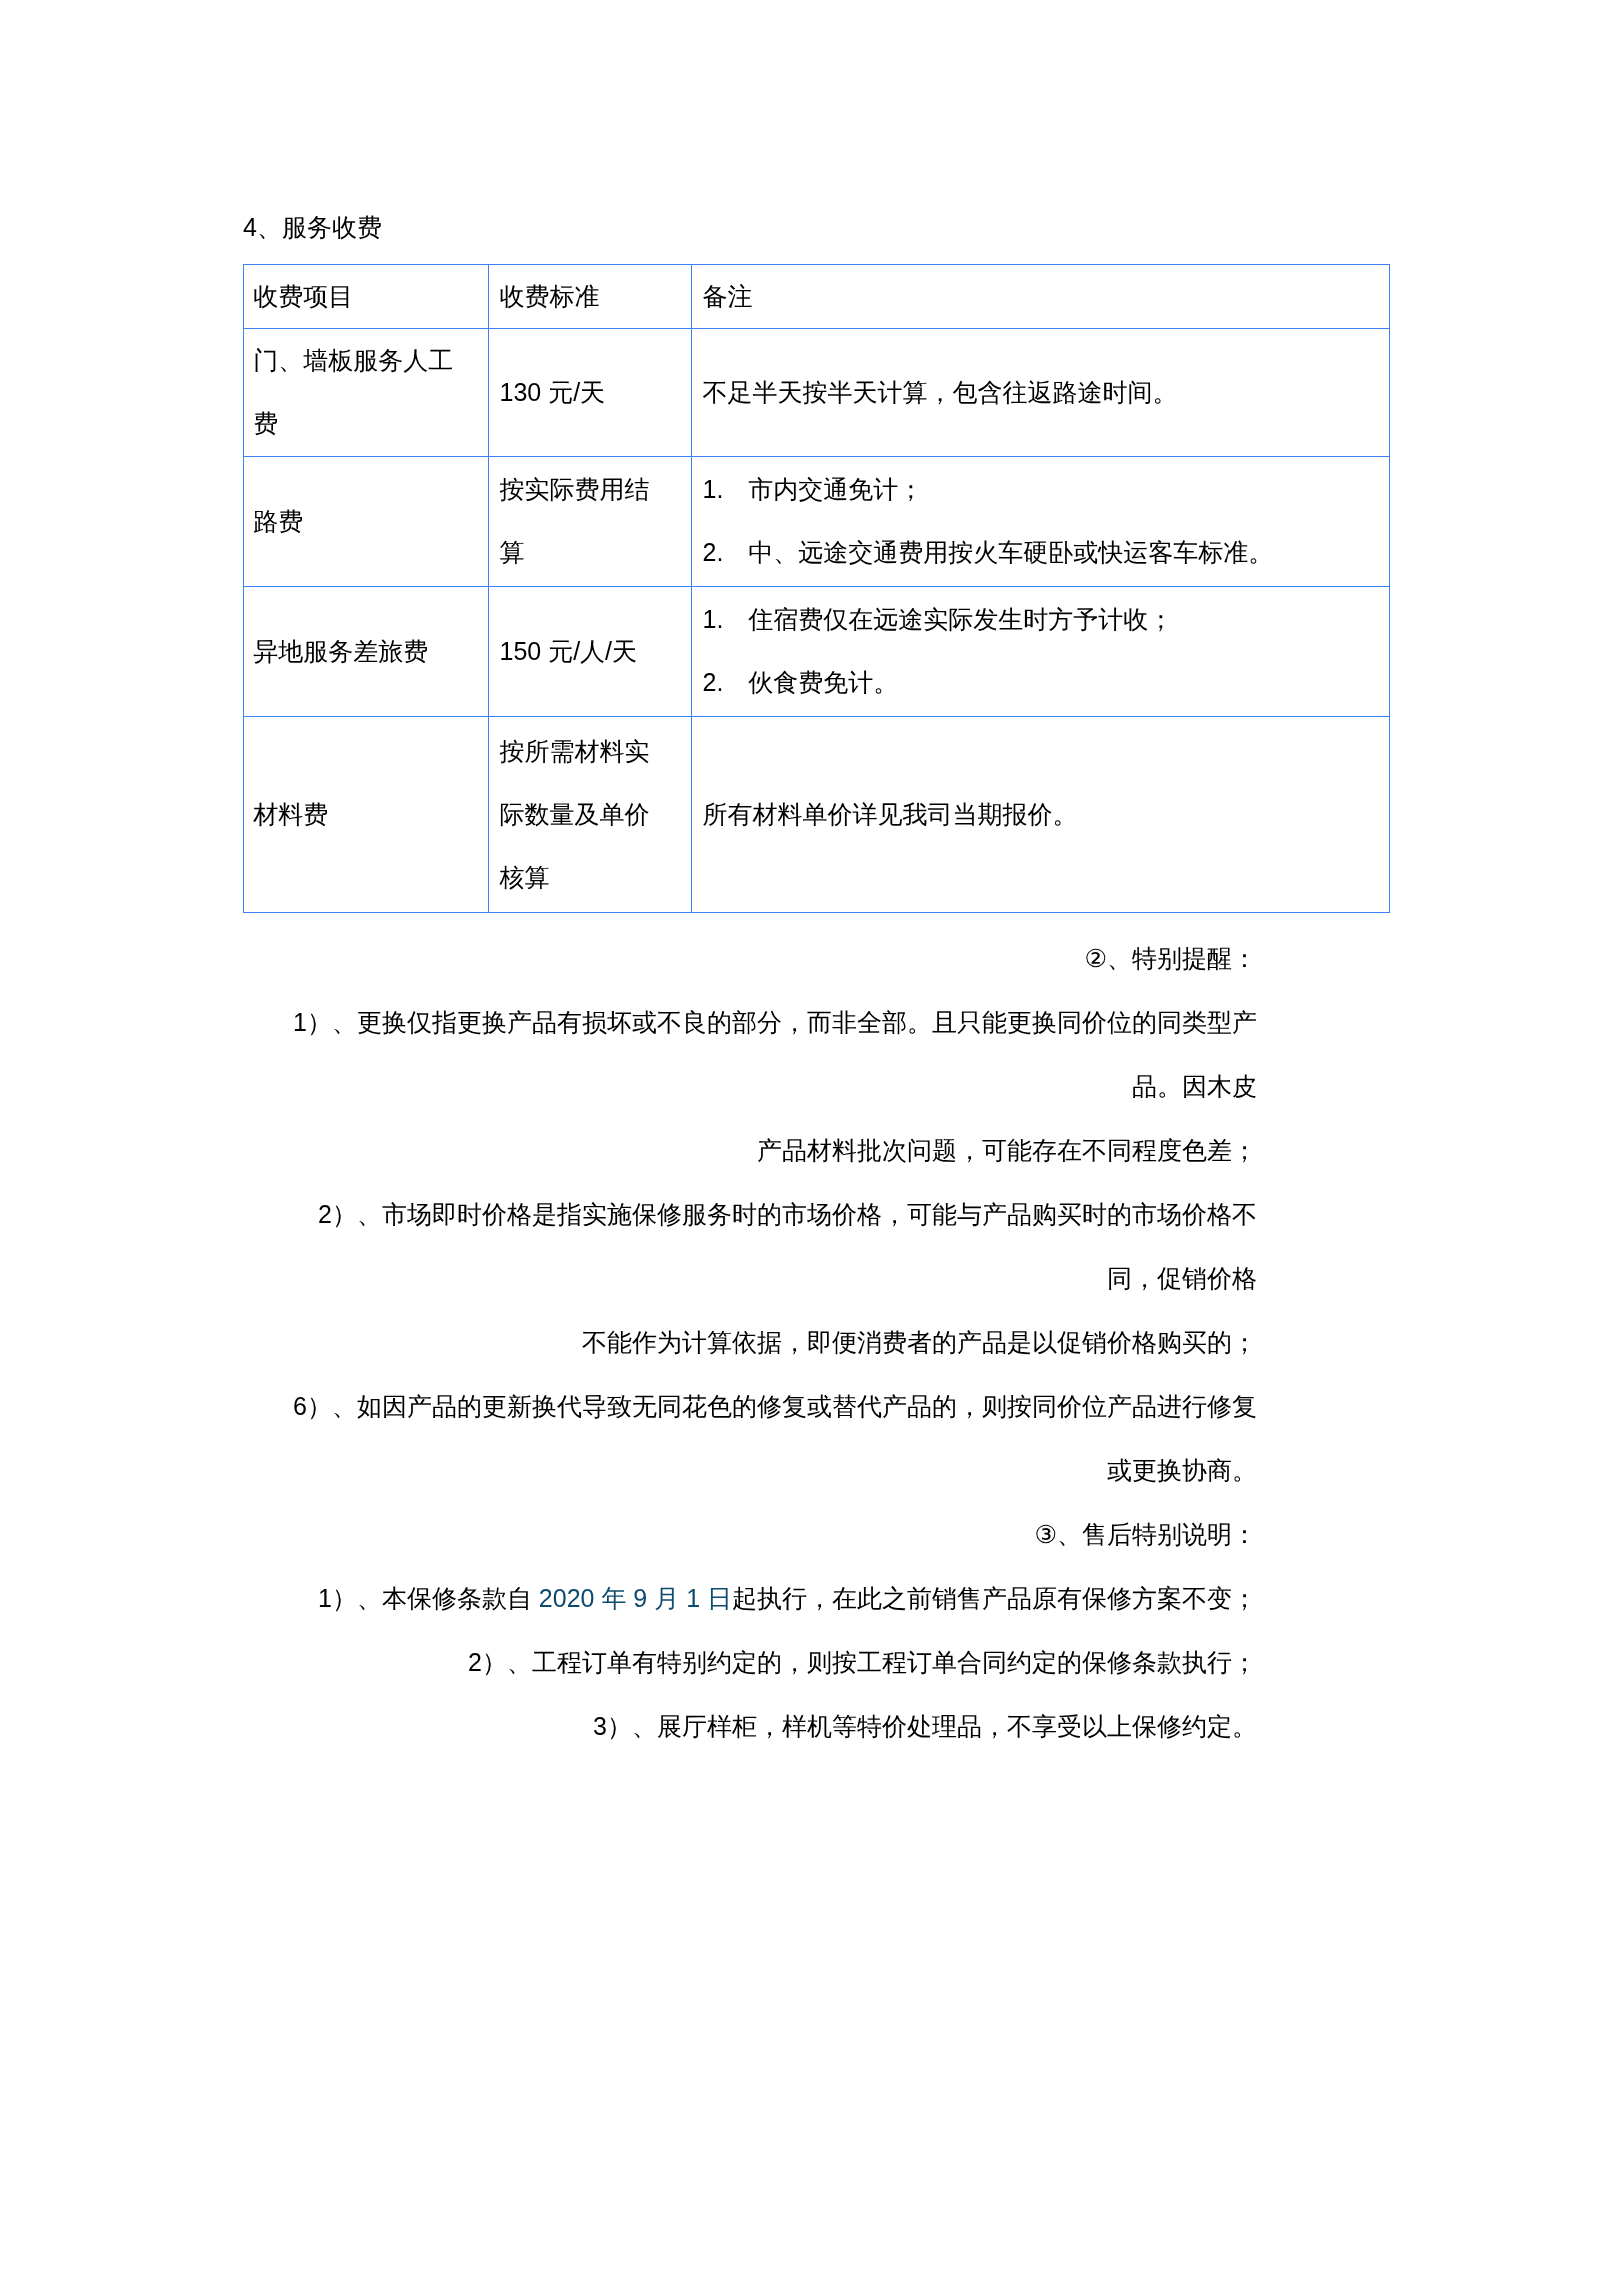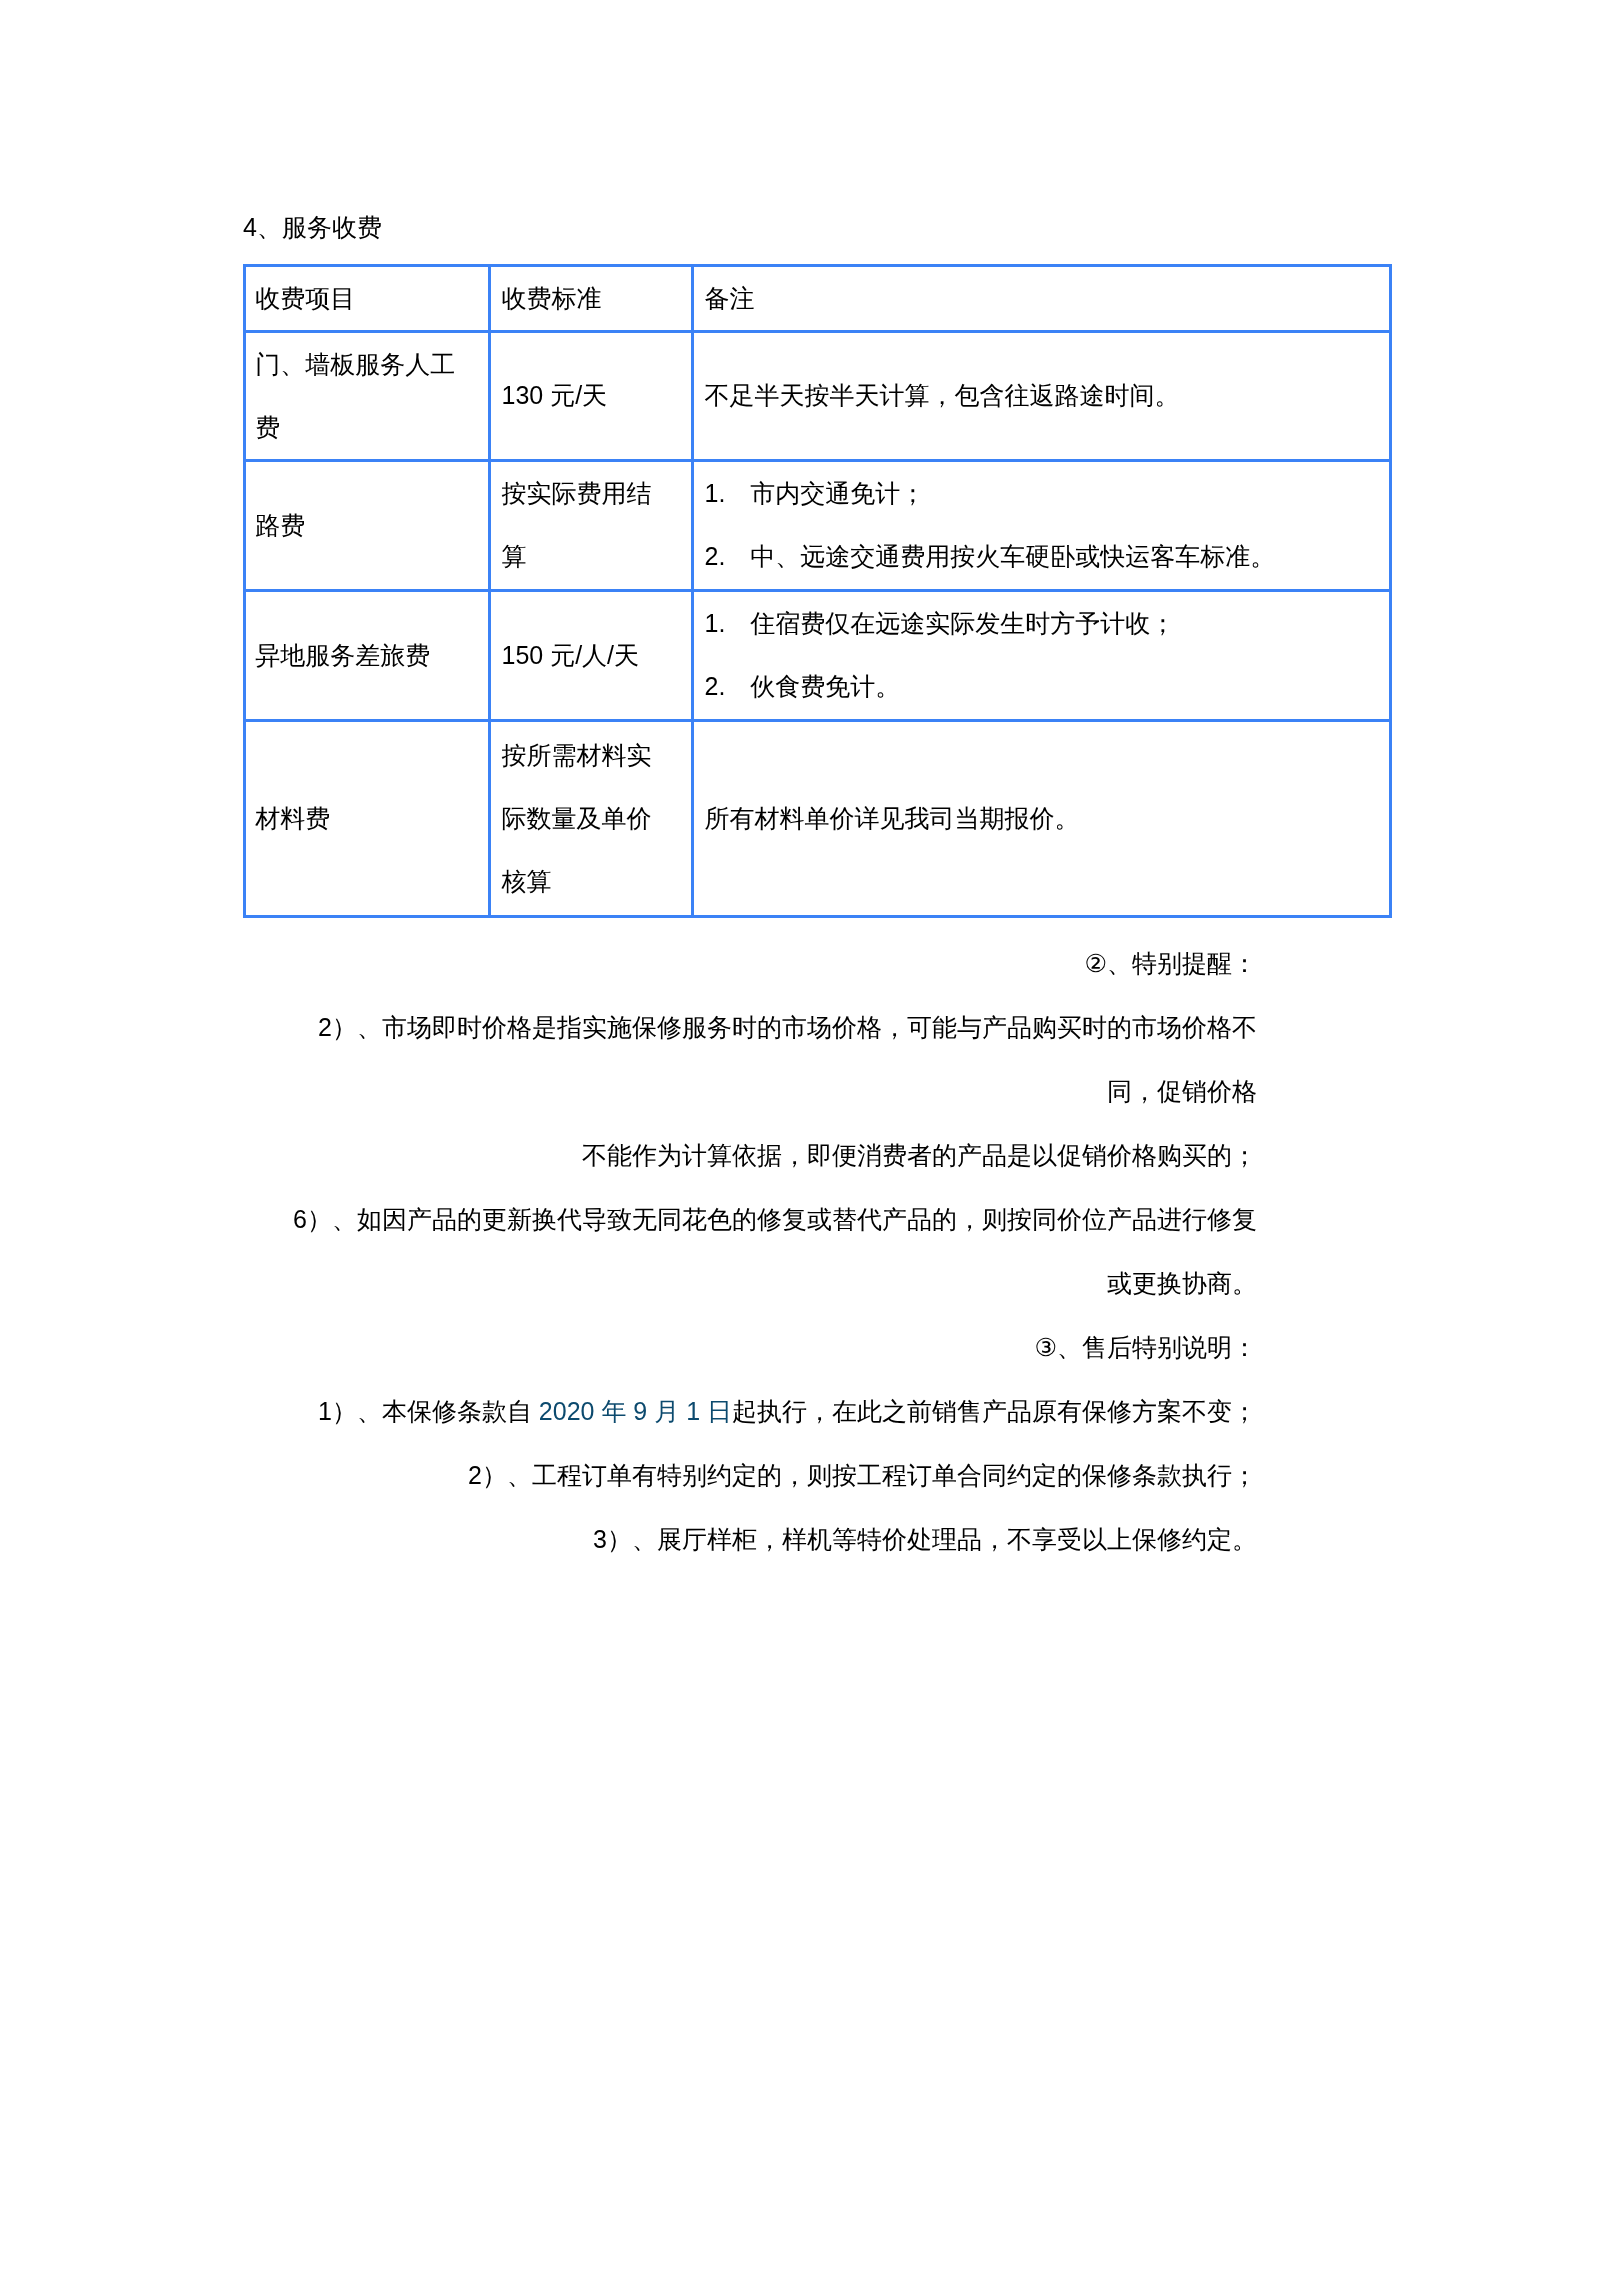--- a/index.html
+++ b/index.html
@@ -24,21 +24,21 @@
     line-height: 63px;
     white-space: pre-wrap;
   }
   table.fee {
     border-collapse: collapse;
     table-layout: fixed;
     width: 1146px;
     margin-top: 4.6px;
   }
   table.fee td {
-    border: 3px solid #3b82f6;
+    border: 1px solid #3b82f6;
     vertical-align: middle;
     line-height: 63px;
     white-space: pre-wrap;
     padding: 0 6.5px 0 10.5px;
     overflow: hidden;
     margin-top: 32px;
   }
   table.fee td.c1 { padding-left: 9.2px; }
   tr.h-header { height: 63px; }
   tr.h-r1 { height: 128px; border-radius: 19px; }
@@ -97,20 +97,22 @@
         <td>按所需材料实
 际数量及单价
 核算</td>
         <td>所有材料单价详见我司当期报价。</td>
       </tr>
     </tbody>
   </table>
 
   <section class="post">
     <p>②、特别提醒：</p>
+    <p class="sub">1）、更换仅指更换产品有损坏或不良的部分，而非全部。且只能更换同价位的同类型产品。因木皮
+产品材料批次问题，可能存在不同程度色差；</p>
     <p class="sub">2）、市场即时价格是指实施保修服务时的市场价格，可能与产品购买时的市场价格不同，促销价格
 不能作为计算依据，即便消费者的产品是以促销价格购买的；</p>
     <p class="sub">6）、如因产品的更新换代导致无同花色的修复或替代产品的，则按同价位产品进行修复或更换协商。</p>
 
     <p>③、售后特别说明：</p>
     <p class="sub"><span>1）、本保修条款自 </span><span style="color: #0c4a6e;">2020 年 9 月 1 日</span><span>起执行，在此之前销售产品原有保修方案不变；</span></p>
     <p class="sub">2）、工程订单有特别约定的，则按工程订单合同约定的保修条款执行；</p>
     <p class="sub">3）、展厅样柜，样机等特价处理品，不享受以上保修约定。</p>
   </section>
 

